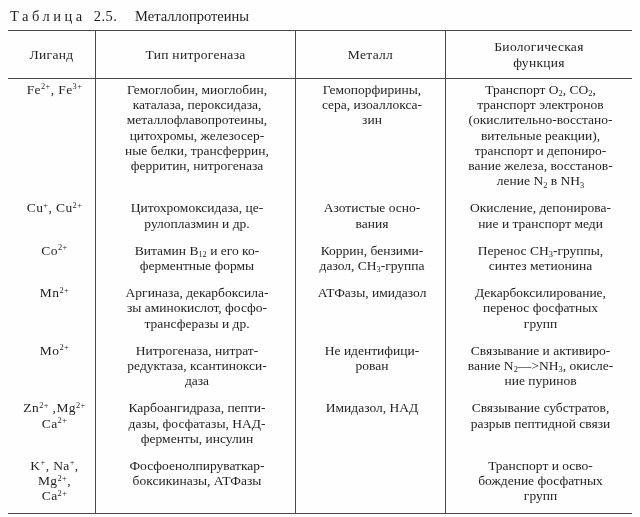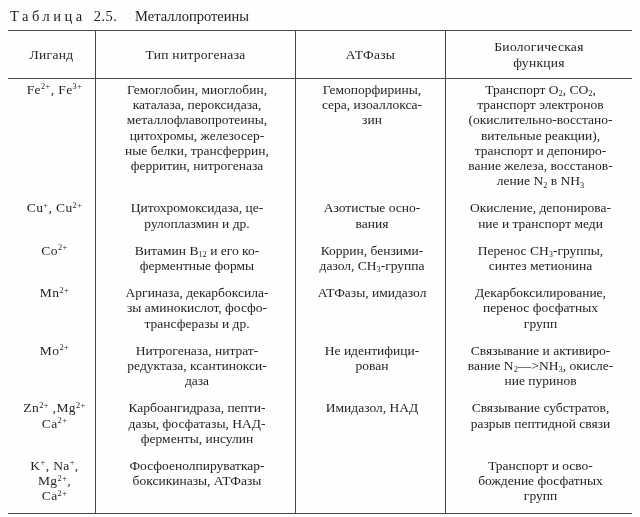--- a/index.html
+++ b/index.html
@@ -74,21 +74,21 @@
   <div class="caption">
     <span class="cap-word">Таблица</span><span class="cap-num">2.5.</span>
     <span class="cap-name">Металлопротеины</span>
   </div>
 
   <div class="tbl">
 
     <div class="trow thead">
       <div class="tcell c-metal">Лиганд</div>
       <div class="tcell c-bio">Тип нитрогеназа</div>
-      <div class="tcell c-ligand">АТФазы</div>
+      <div class="tcell c-ligand">Металл</div>
       <div class="tcell c-func">Биологическая<br>функция</div>
     </div>
 
     <div class="trow">
       <div class="tcell c-metal">Fe<sup>2+</sup>,  Fe<sup>3+</sup></div>
       <div class="tcell c-bio">Гемоглобин, миоглобин,<br>каталаза, пероксидаза,<br>металлофлавопротеины,<br>цитохромы, железосер-<br>ные белки, трансферрин,<br>ферритин, нитрогеназа</div>
       <div class="tcell c-ligand">Гемопорфирины,<br>сера, изоаллокса-<br>зин</div>
       <div class="tcell c-func">Транспорт O<sub>2</sub>, CO<sub>2</sub>,<br>транспорт электронов<br>(окислительно-восстано-<br>вительные реакции),<br>транспорт и депониро-<br>вание железа, восстанов-<br>ление N<sub>2</sub> в NH<sub>3</sub></div>
     </div>
 

